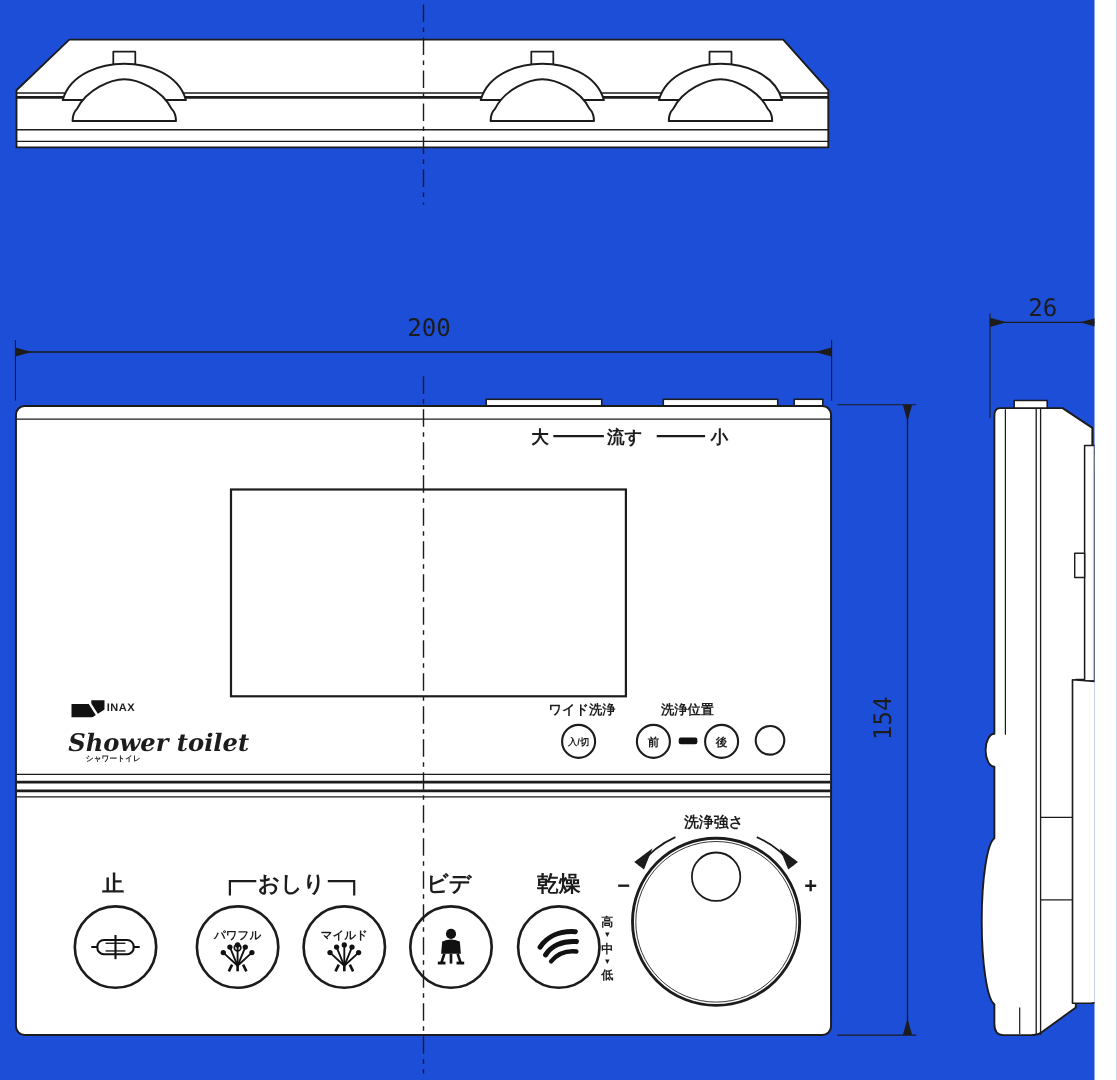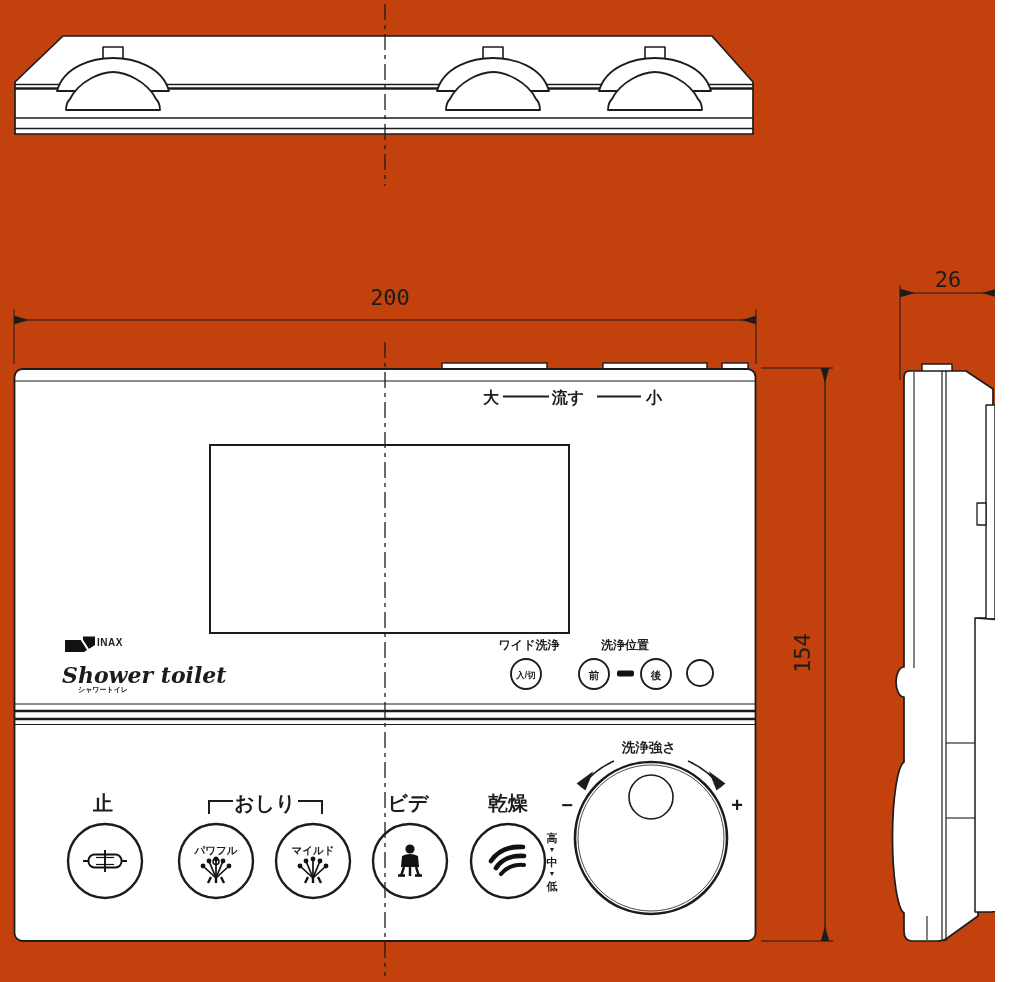--- a/index.html
+++ b/index.html
@@ -1,16 +1,16 @@
 <!DOCTYPE html>
 <html><head>
 <meta charset="utf-8">
 <style>
   html,body{margin:0;padding:0;background:#ffffff;}
-  .sheet{position:relative;width:995px;height:982px;background:#c2410c;overflow:hidden;}
+  .sheet{position:relative;width:995px;height:982px;background:#1d4ed8;overflow:hidden;}
   svg{display:block;}
   text{font-family:"Liberation Sans","DejaVu Sans",sans-serif;fill:#1c1c1c;}
   .dimnum{font-family:"DejaVu Sans Mono",monospace;font-size:22px;font-weight:400;}
   .jp-big{font-size:20px;font-weight:600;}
   .jp-mid{font-size:16px;font-weight:600;}
   .jp-small{font-size:12px;font-weight:700;}
   .jp-tiny{font-size:10.5px;font-weight:600;}
   .jp-micro{font-size:8.5px;font-weight:600;}
   .brand-script{font-family:"DejaVu Serif","Liberation Serif",serif;font-style:italic;font-size:22px;font-weight:600;}
   .brand-inax{font-size:10px;font-weight:700;letter-spacing:0.5px;}

